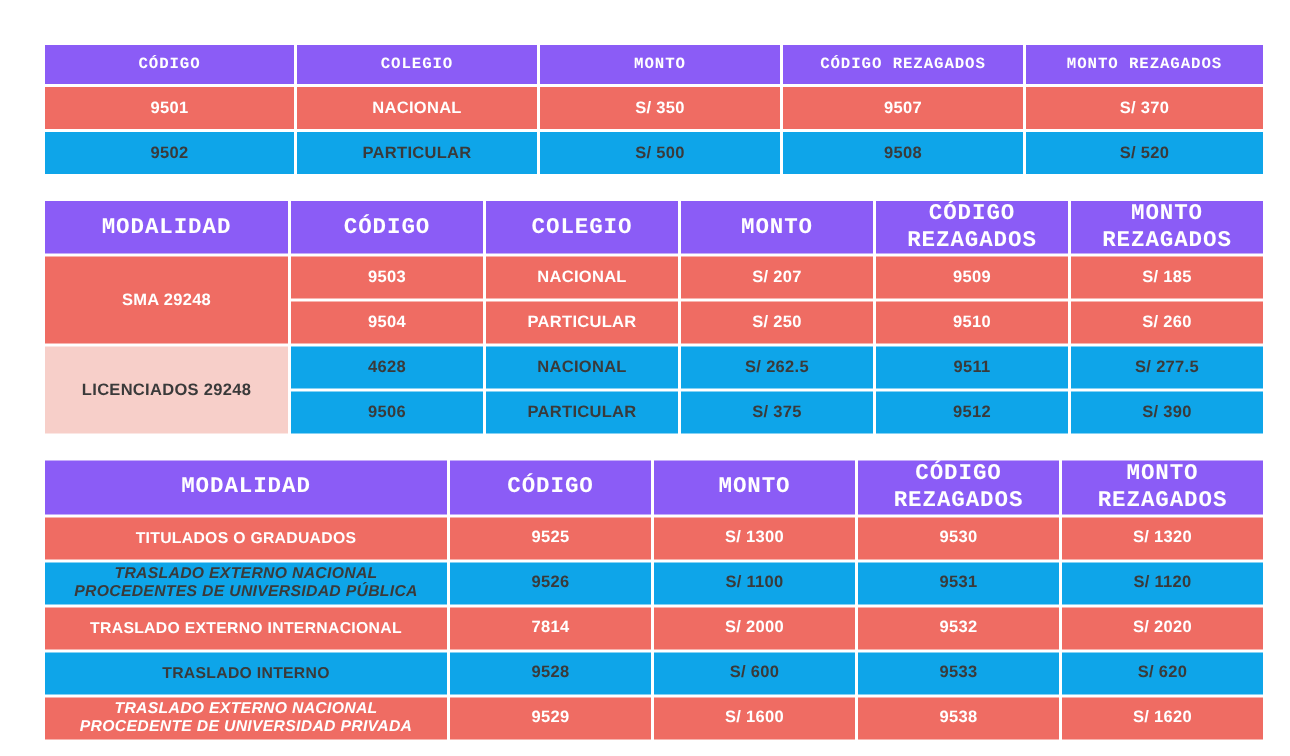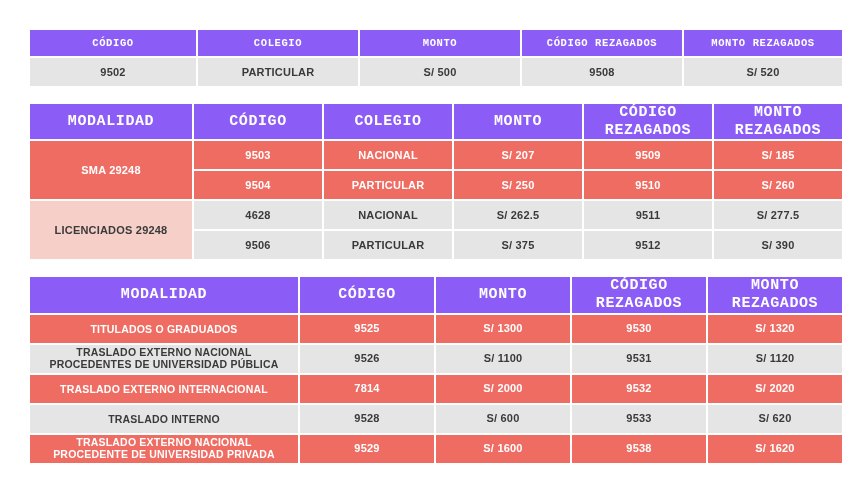--- a/index.html
+++ b/index.html
@@ -45,28 +45,28 @@
     font-size: 10.5px;
     letter-spacing: 0.6px;
     text-transform: uppercase;
     font-family: Liberation Mono, monospace;
   }
   td.dark {
     background: #ef6c63;
     color: #ffffff;
   }
   td.light {
-    background: #e5e5e5;
+    background: #0ea5e9;
     color: #3a3a3a;
   }
   td.pale-strong {
     background: #f7cfc9;
     color: #3a3a3a;
   }
-  .two-line { line-height: 1.12; }
+  .two-line { line-height: 1.12; font-style: italic; }
 
   
   .t1 col.c1 { width: 166px; }
   .t1 col.c2 { width: 160px; }
   .t1 col.c3 { width: 160px; }
   .t1 col.c4 { width: 160px; }
   .t1 col.c5 { width: 158px; }
 
   
   .t2 col.c1 { width: 162px; }
@@ -106,20 +106,27 @@
       <thead>
         <tr>
           <th>CÓDIGO</th>
           <th>COLEGIO</th>
           <th>MONTO</th>
           <th>CÓDIGO REZAGADOS</th>
           <th>MONTO REZAGADOS</th>
         </tr>
       </thead>
       <tbody>
+        <tr>
+          <td class="dark">9501</td>
+          <td class="dark">NACIONAL</td>
+          <td class="dark">S/ 350</td>
+          <td class="dark">9507</td>
+          <td class="dark">S/ 370</td>
+        </tr>
         <tr>
           <td class="light">9502</td>
           <td class="light">PARTICULAR</td>
           <td class="light">S/ 500</td>
           <td class="light">9508</td>
           <td class="light">S/ 520</td>
         </tr>
       </tbody>
     </table>
   </div>

